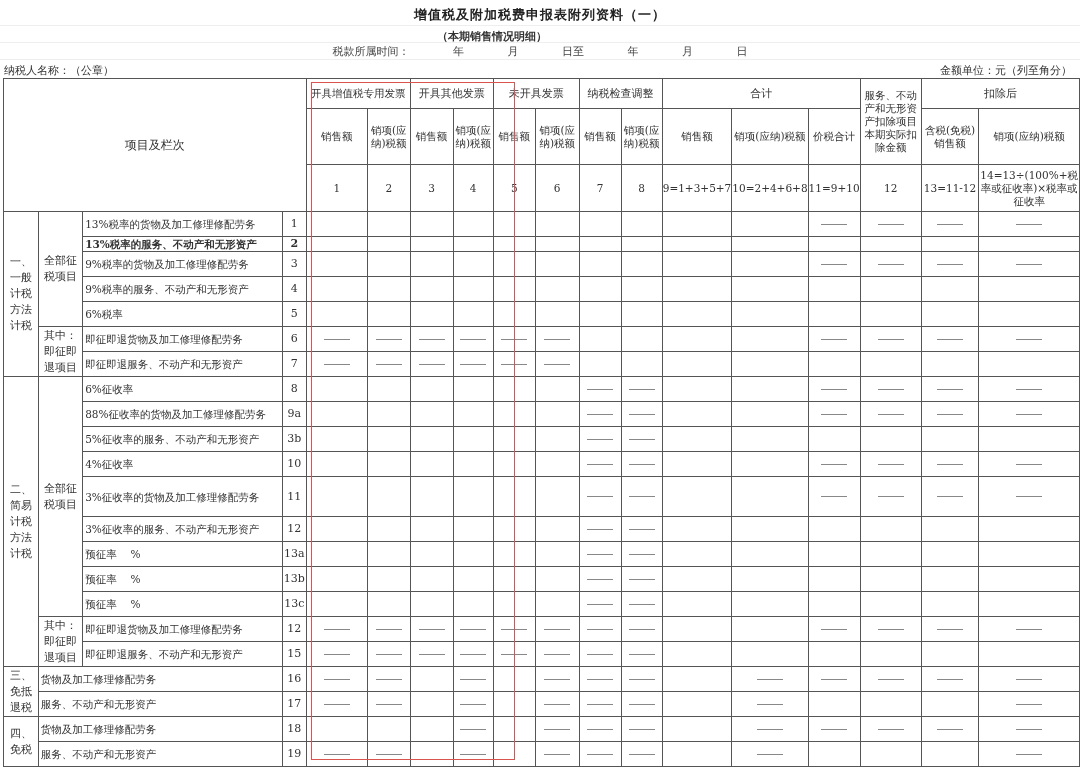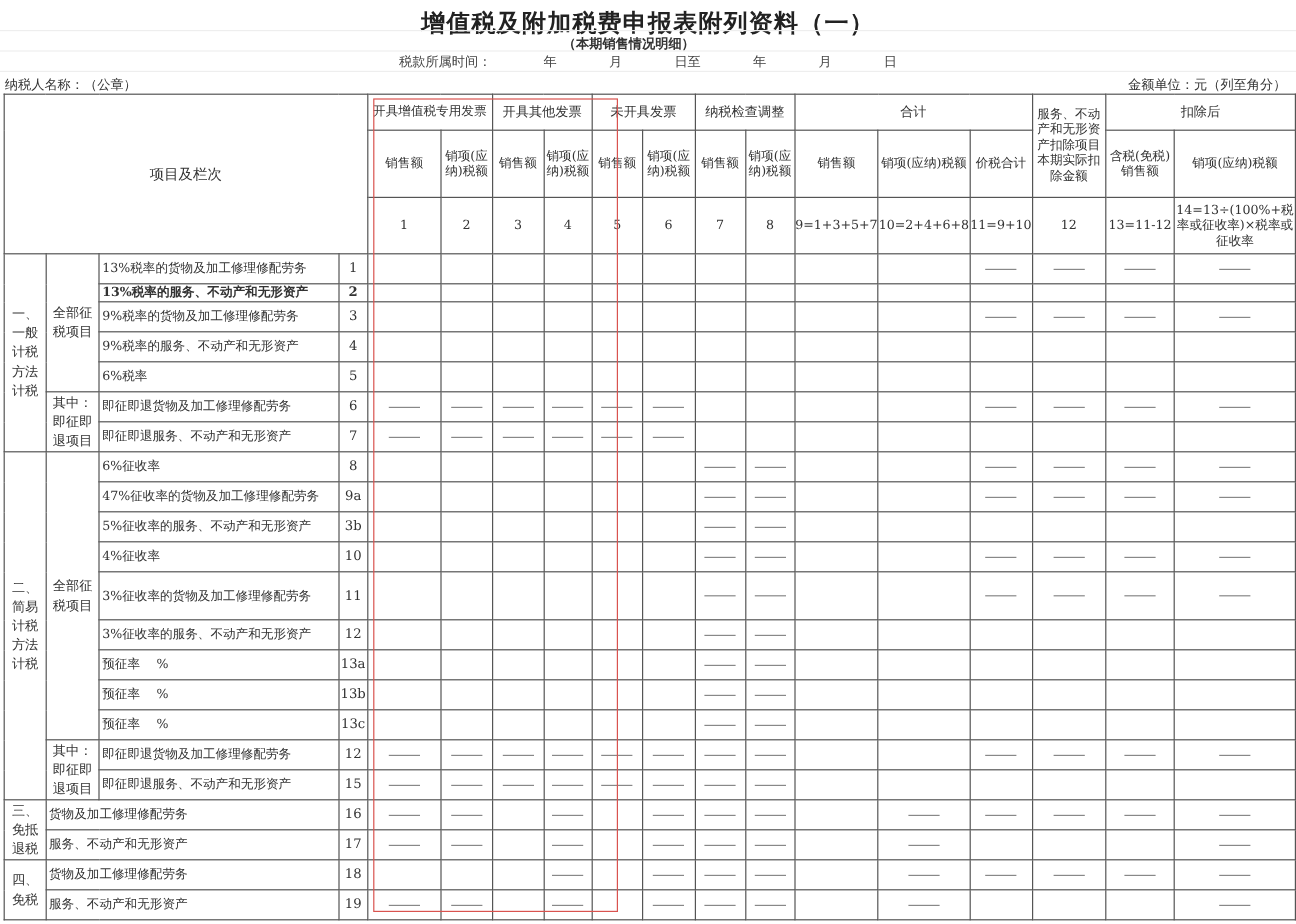--- a/index.html
+++ b/index.html
@@ -1,21 +1,21 @@
 <!DOCTYPE html>
 <html><head>
 <meta charset="utf-8">
 <style>
   html, body { margin:0; padding:0; background:#ffffff; }
   body { width:1080px; height:770px; overflow:hidden; position:relative;
          font-family:"DejaVu Serif","Liberation Serif",serif; color:#333; }
   .title { position:absolute; left:0; top:6px; width:1080px; text-align:center;
-           font-size:20px; font-weight:bold; color:#222; letter-spacing:1px; }
+           font-size:13px; font-weight:bold; color:#222; letter-spacing:1px; }
   .subtitle { position:absolute; left:0; top:29px; width:984px; text-align:center;
-              font-size:11px; font-weight:bold; color:#333;margin-left:32px; }
+              font-size:11px; font-weight:bold; color:#333; }
   .period { position:absolute; left:0; top:44px; width:1080px; text-align:center;
             font-size:11px; color:#444; }
   .period span { margin:0 20px; }
   .taxpayer { position:absolute; left:4px; top:63px; font-size:11px; color:#333; }
   .unit { position:absolute; right:8px; top:63px; font-size:11px; color:#333; }
   .hline { position:absolute; left:0; width:1080px; height:1px; background:#eee; }
 
   table.form { position:absolute; left:3px; top:78px; border-collapse:collapse;
                table-layout:fixed; font-size:11px; }
   table.form td { border:1px solid #555; text-align:center; vertical-align:middle;
@@ -256,21 +256,21 @@
         <td><span class="dash"></span></td>
         <td><span class="dash"></span></td>
         <td></td>
         <td></td>
         <td><span class="dash"></span></td>
         <td><span class="dash"></span></td>
         <td><span class="dash"></span></td>
         <td><span class="dash"></span></td>
       </tr>
       <tr style="height: 25px;">
-        <td class="left">47%征收率的货物及加工修理修配劳务</td>
+        <td class="left">88%征收率的货物及加工修理修配劳务</td>
         <td class="num">9a</td>
         <td></td>
         <td></td>
         <td></td>
         <td></td>
         <td></td>
         <td></td>
         <td><span class="dash"></span></td>
         <td><span class="dash"></span></td>
         <td></td>

